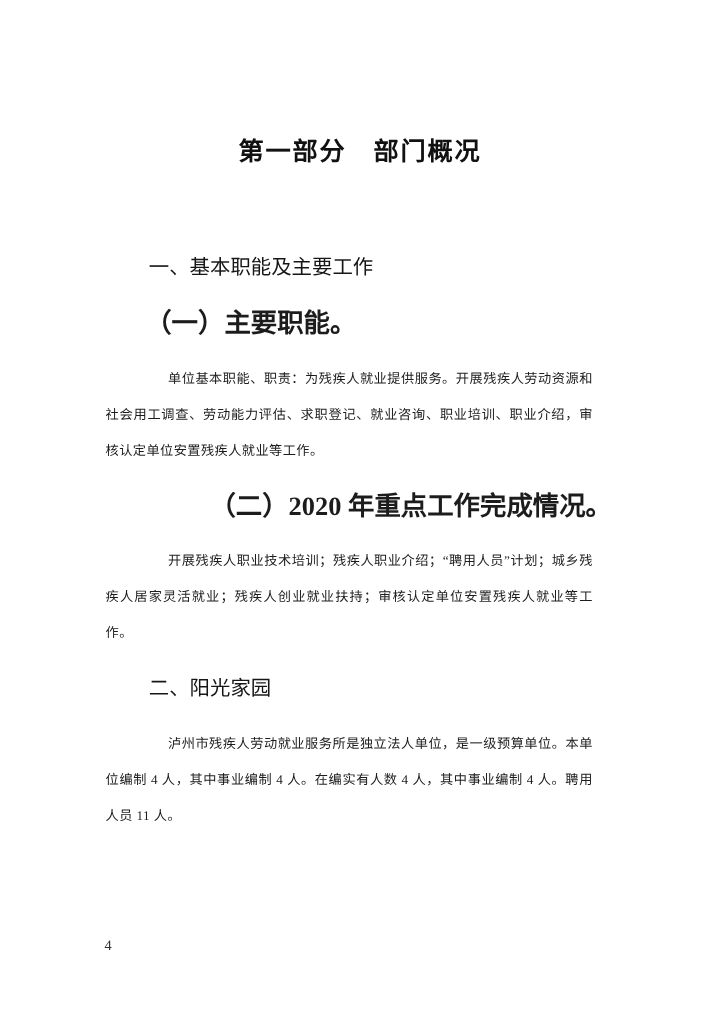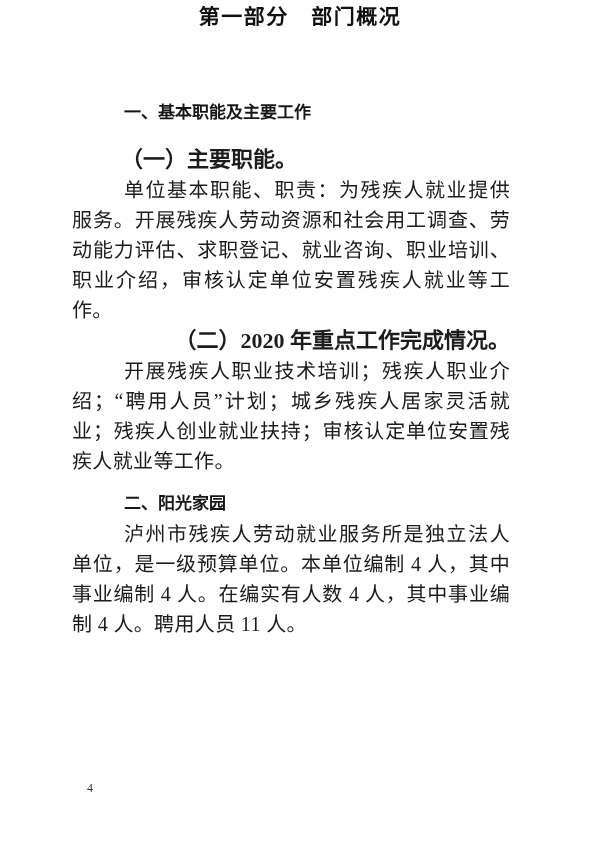--- a/index.html
+++ b/index.html
@@ -11,57 +11,58 @@
     position: relative;
     width: 600px;
     height: 848px;
     background: #ffffff;
     color: #1a1a1a;
     font-family: "Liberation Serif", serif;
     overflow: hidden;
   }
   .doc-title {
     margin: 0;
+    padding-top: 110px;
     font-family: "Liberation Sans", sans-serif;
     font-weight: 700;
     font-size: 21px;
     line-height: 34px;
     letter-spacing: 1.5px;
     text-align: center;
     color: #111111;
   }
   .content {
     width: 438px;
     margin-left: 72px;
   }
   .sec-heading {
     margin: 0;
     padding-left: 52px;
     font-family: "Liberation Sans", sans-serif;
-    font-weight: 700;
+    font-weight: 400;
     font-size: 17px;
     line-height: 30px;
     color: #161616;
   }
   .sec-heading-1 { margin-top: 64px; }
   .sec-heading-2 { margin-top: 13px; }
   .sub-heading {
     margin: 0;
     padding-left: 49px;
     font-family: "Liberation Serif", serif;
     font-weight: 700;
     font-size: 22px;
     line-height: 30px;
     color: #1c1c1c;
   }
   .sub-heading-1 { margin-top: 17px; }
   .sub-heading-2 { margin-top: 1px; text-align: right; }
   p.body-par {
-    margin: 0;
-    font-size: 20px;
+    margin: 16px;
+    font-size: 11px;
     letter-spacing: 0.35px;
     line-height: 30px;
     text-align: justify;
     text-justify: inter-ideograph;
     text-indent: 52px;
     color: #1c1c1c;
   }
   .par-1 { margin-top: 2px; }
   .par-2 { margin-top: 3px; }
   .par-3 { margin-top: 13px; }

